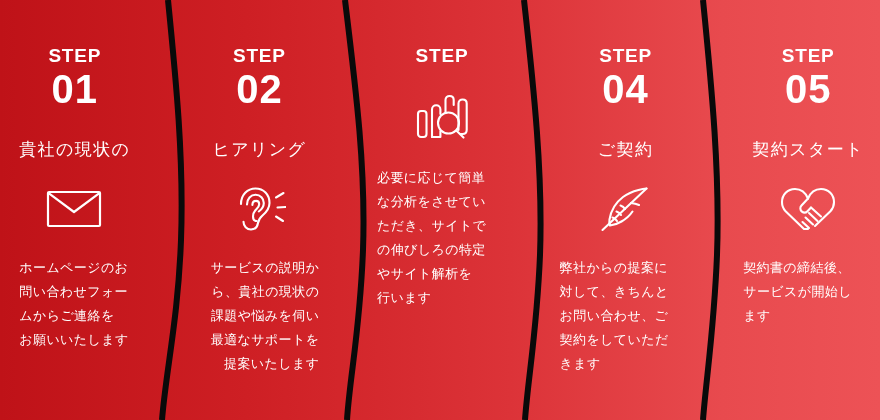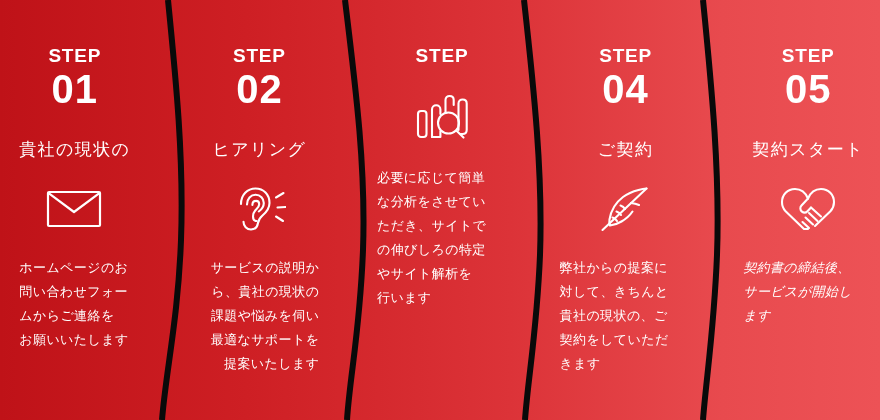--- a/index.html
+++ b/index.html
@@ -90,21 +90,21 @@
     width: 124px;
     text-align: left;
     white-space: pre-line;
   }
 
   
   .step.c1 .step-desc { width: 124px; margin-left: 13px; }
   .step.c2 .step-desc { width: 124px; text-align: right; }
   .step.c3 .step-desc { width: 126px; margin-top: 25px; }
   .step.c4 .step-desc { width: 126px; }
-  .step.c5 .step-desc { width: 124px; font-style: italic; }
+  .step.c5 .step-desc { width: 124px; }
 
   .step.c1 .step-label, .step.c1 .step-number, .step.c1 .step-title { transform: translateX(0px); }
   .step.c2 .step-label, .step.c2 .step-number, .step.c2 .step-title { transform: translateX(2px); }
   .step.c3 .step-label, .step.c3 .step-number, .step.c3 .step-title { transform: translateX(2px); }
   .step.c4 .step-label, .step.c4 .step-number, .step.c4 .step-title { transform: translateX(3px); }
   .step.c5 .step-label, .step.c5 .step-number, .step.c5 .step-title { transform: translateX(3px); }
 
   .step.c1 .step-icon { transform: translateX(-1px); }
   .step.c2 .step-icon { transform: translateX(2px); }
   .step.c3 .step-icon { transform: translateX(3px); }
@@ -185,21 +185,21 @@
           <path d="M47.5 3.5 C47.5 3.5 34 4.5 24 12 C14.8 18.9 11.5 28.5 10.5 34.5 C9.9 38 11 40.5 11 40.5 C11 40.5 16.5 40 22.5 36.5 C29.5 32.4 33.5 26.5 33.5 26.5"></path>
           <path d="M3.5 45 L47.5 3.5"></path>
           <path d="M21.5 20.5 C24.5 21.5 26 24 26 24"></path>
           <path d="M17.5 26.5 C20.5 27.5 22 30 22 30"></path>
           <path d="M13.5 32.5 C16.5 33.5 18 36 18 36"></path>
           <path d="M32 18 C36.5 18.5 40 20 40 20"></path>
         </svg>
       </div>
       <div class="step-desc">弊社からの提案に
 対して、きちんと
-貴社の現状の、ご
+お問い合わせ、ご
 契約をしていただ
 きます</div>
     </div>
 
     <div class="step c5">
       <div class="step-label">STEP</div>
       <div class="step-number">05</div>
       <div class="step-title">契約スタート</div>
       <div class="step-icon">
         <svg width="58" height="48" viewBox="0 0 58 48" fill="none" stroke="#ffffff" stroke-width="2.1" stroke-linecap="round" stroke-linejoin="round">

